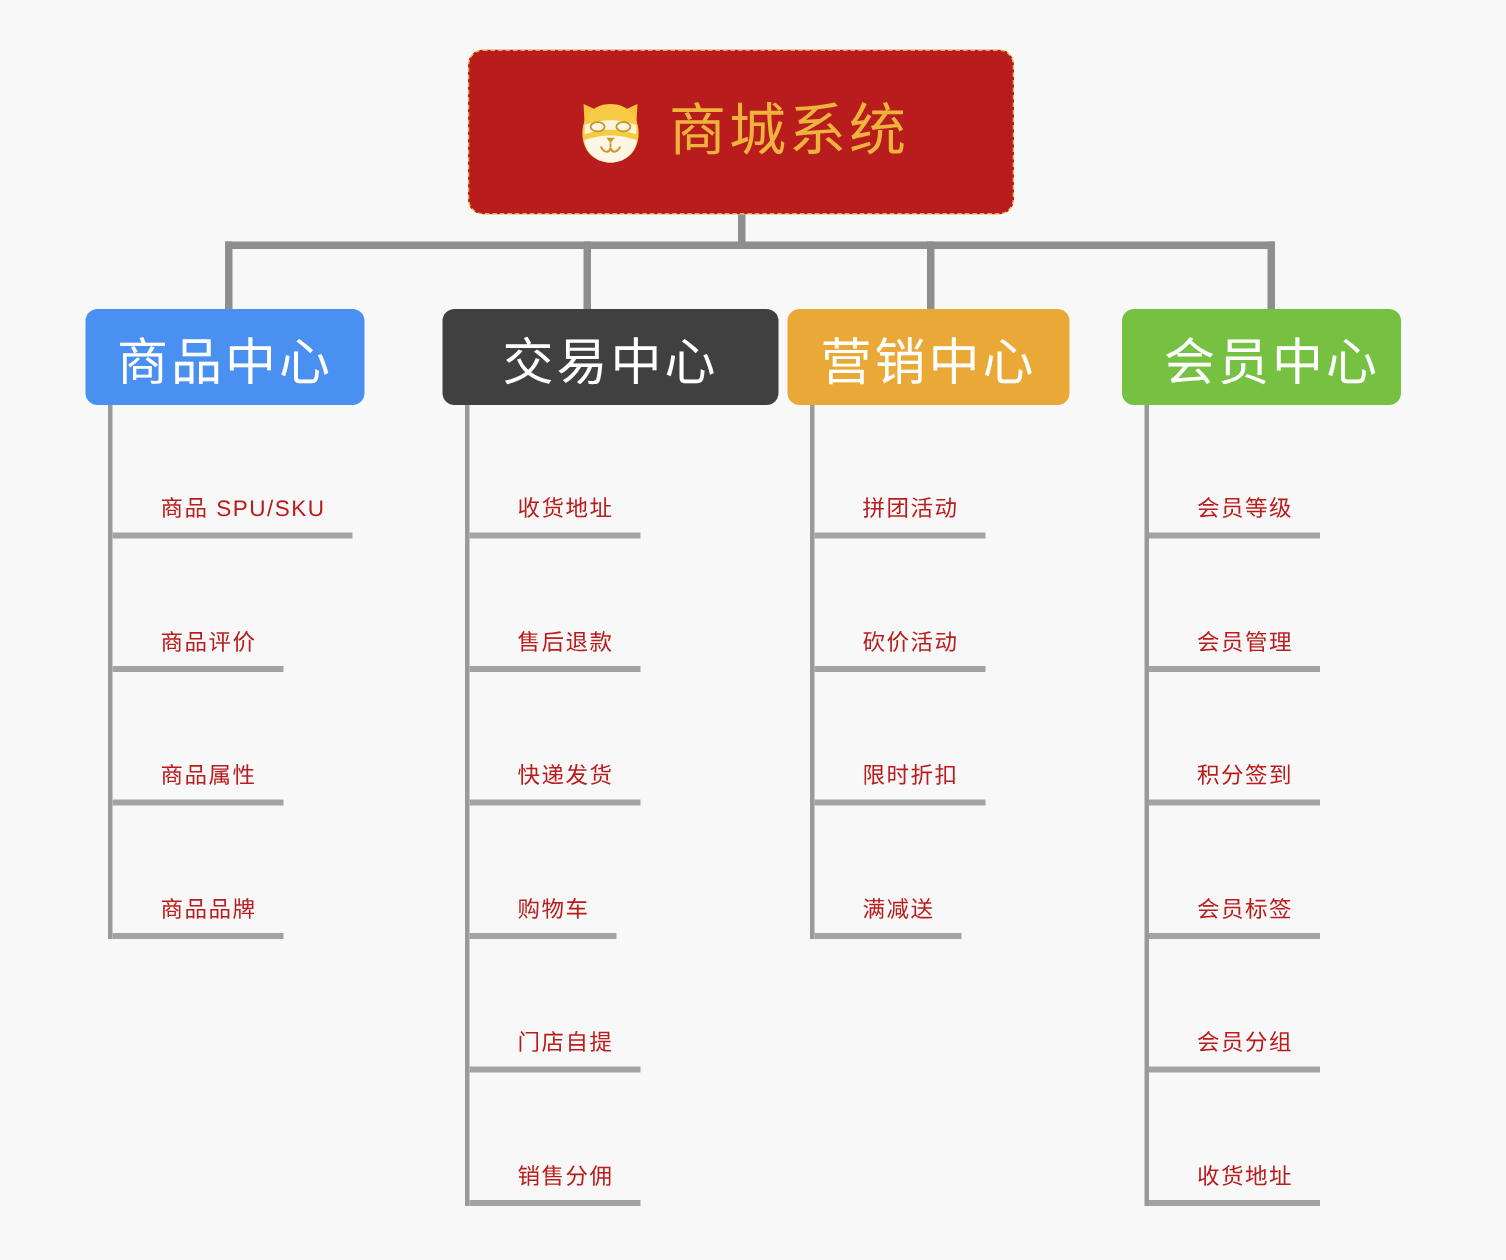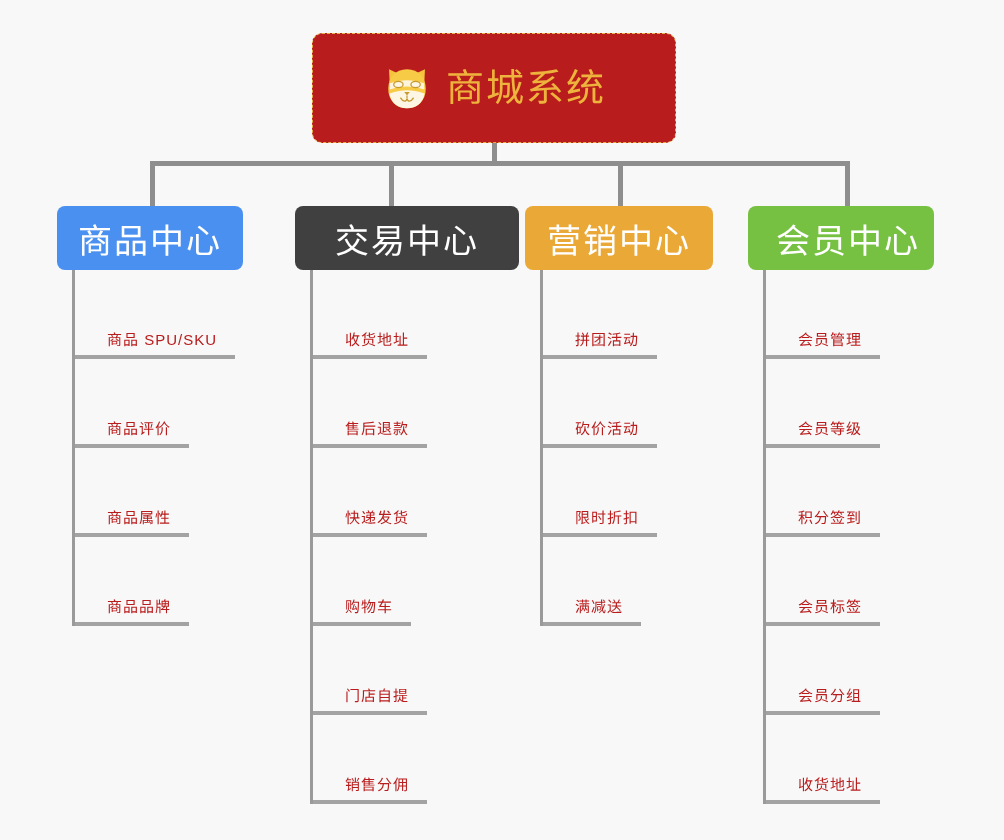--- a/index.html
+++ b/index.html
@@ -214,26 +214,26 @@
         </div>
     </div>
   </div>
 
   <div class="column col-4">
     <div class="cat-box cat-4">
       <span>会员中心</span>
     </div>
     <div class="items">
       <div class="item">
+          <span class="item-inner">会员等级</span>
+        </div>
+      <div class="item">
           <span class="item-inner">会员管理</span>
         </div>
       <div class="item">
-          <span class="item-inner">会员等级</span>
-        </div>
-      <div class="item">
           <span class="item-inner">积分签到</span>
         </div>
       <div class="item">
           <span class="item-inner">会员标签</span>
         </div>
       <div class="item">
           <span class="item-inner">会员分组</span>
         </div>
       <div class="item">
           <span class="item-inner">收货地址</span>

